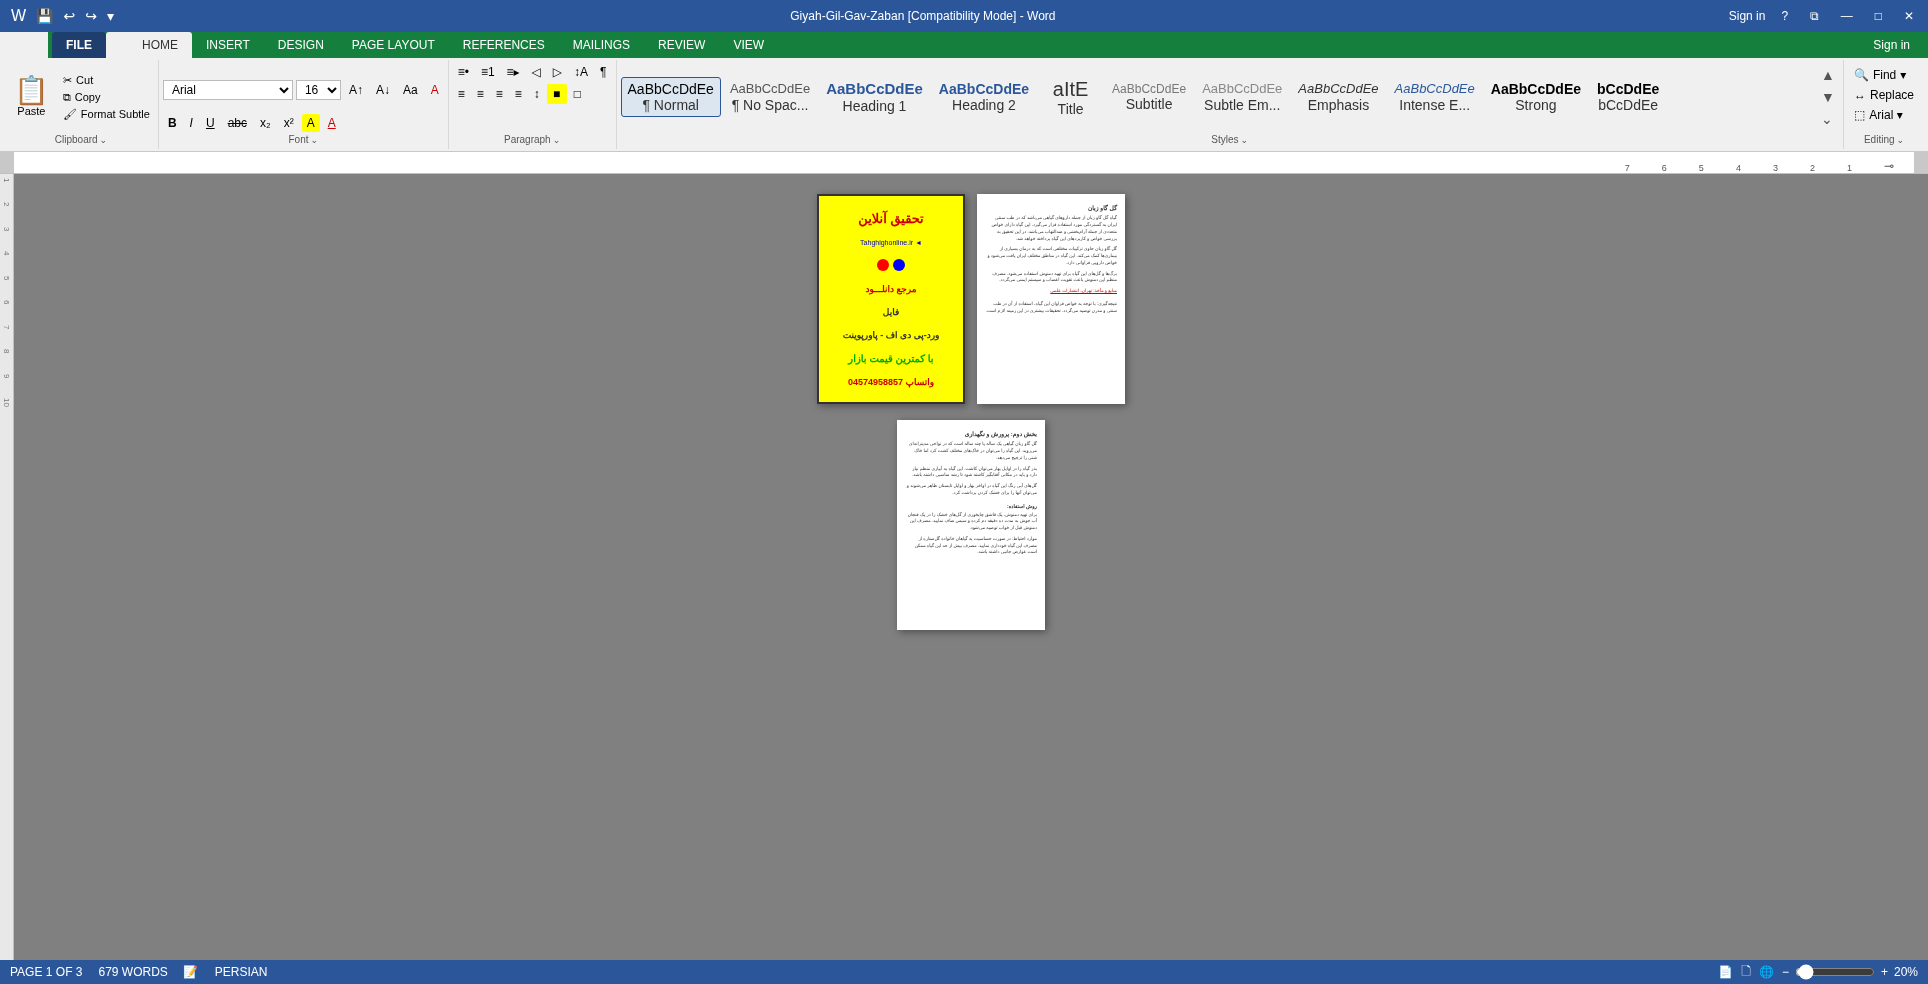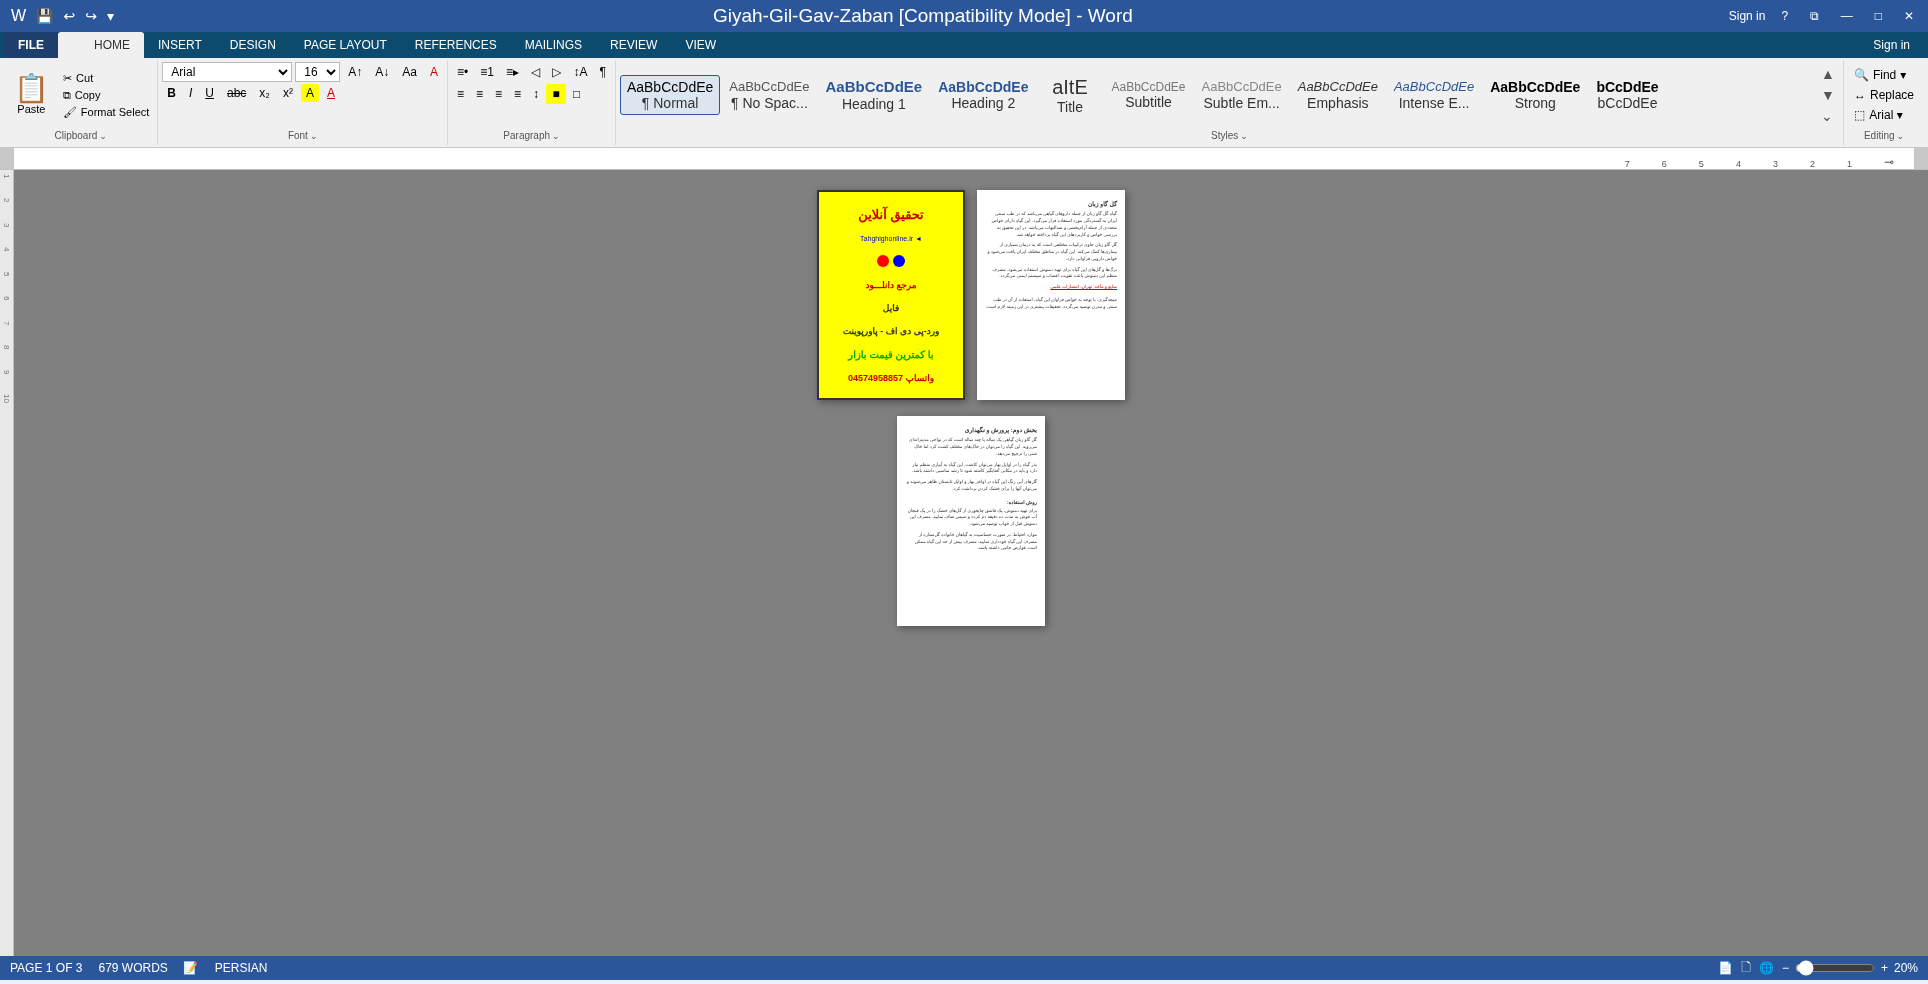--- a/index.html
+++ b/index.html
@@ -10,33 +10,34 @@
       background: #2b579a;
       color: white;
       height: 32px;
       display: flex;
       align-items: center;
       justify-content: space-between;
       padding: 0 8px;
       user-select: none;
     }
     .title-bar-left { display: flex; gap: 6px; align-items: center; }
-    .title-bar-center { flex: 1; text-align: center; font-size: 19px; }
+    .title-bar-center { flex: 1; text-align: center; font-size: 12px; }
     .title-bar-right { display: flex; gap: 10px; align-items: center; font-size: 12px; }
     .title-bar-btn { cursor: pointer; padding: 2px 6px; }
     .quick-access { display: flex; gap: 4px; align-items: center; }
     .qa-btn { color: white; font-size: 14px; cursor: pointer; padding: 2px 3px; }
 
     
     .ribbon-tabs {
-      background: #0c4a6e;
+      background: #15803d;
       display: flex;
       align-items: flex-end;
       padding: 0 4px;
       gap: 0;
+      margin-left: 48px;
     }
     .ribbon-tab {
       color: white;
       padding: 6px 14px;
       font-size: 12px;
       cursor: pointer;
       border-radius: 3px 3px 0 0;
     }
     .ribbon-tab.active {
       background: #f0f0f0;
@@ -91,21 +92,21 @@
       cursor: pointer;
       padding: 2px 6px;
       border-radius: 3px;
     }
     .paste-icon { font-size: 28px; line-height: 1; }
     .paste-label { font-size: 11px; }
     .clipboard-actions { display: flex; flex-direction: column; gap: 2px; }
     .clip-btn { display: flex; align-items: center; gap: 4px; cursor: pointer; padding: 1px 4px; border-radius: 2px; font-size: 11px; }
 
     
-    .font-group .ribbon-group-content { flex-direction: column; align-items: flex-start; gap: 2px; }
+    .font-group .ribbon-group-content { flex-direction: column; align-items: flex-start; gap: 14px; margin-top: 18px; }
     .font-row { display: flex; align-items: center; gap: 3px; }
     .font-select {
       border: 1px solid #bbb;
       background: white;
       padding: 1px 4px;
       font-size: 12px;
       width: 130px;
       cursor: pointer;
     }
     .font-size-select {
@@ -335,21 +336,21 @@
         <div class="clip-btn">
           <span>✂</span>
           <span>Cut</span>
         </div>
         <div class="clip-btn">
           <span>⧉</span>
           <span>Copy</span>
         </div>
         <div class="clip-btn">
           <span>🖌</span>
-          <span>Format Select</span>
+          <span>Format Subtle</span>
         </div>
       </div>
     </div>
     <div class="ribbon-group-label">
       <span>Clipboard</span>
       <span class="group-expand-btn">⌄</span>
     </div>
   </div>
 
   <div class="ribbon-group font-group">

